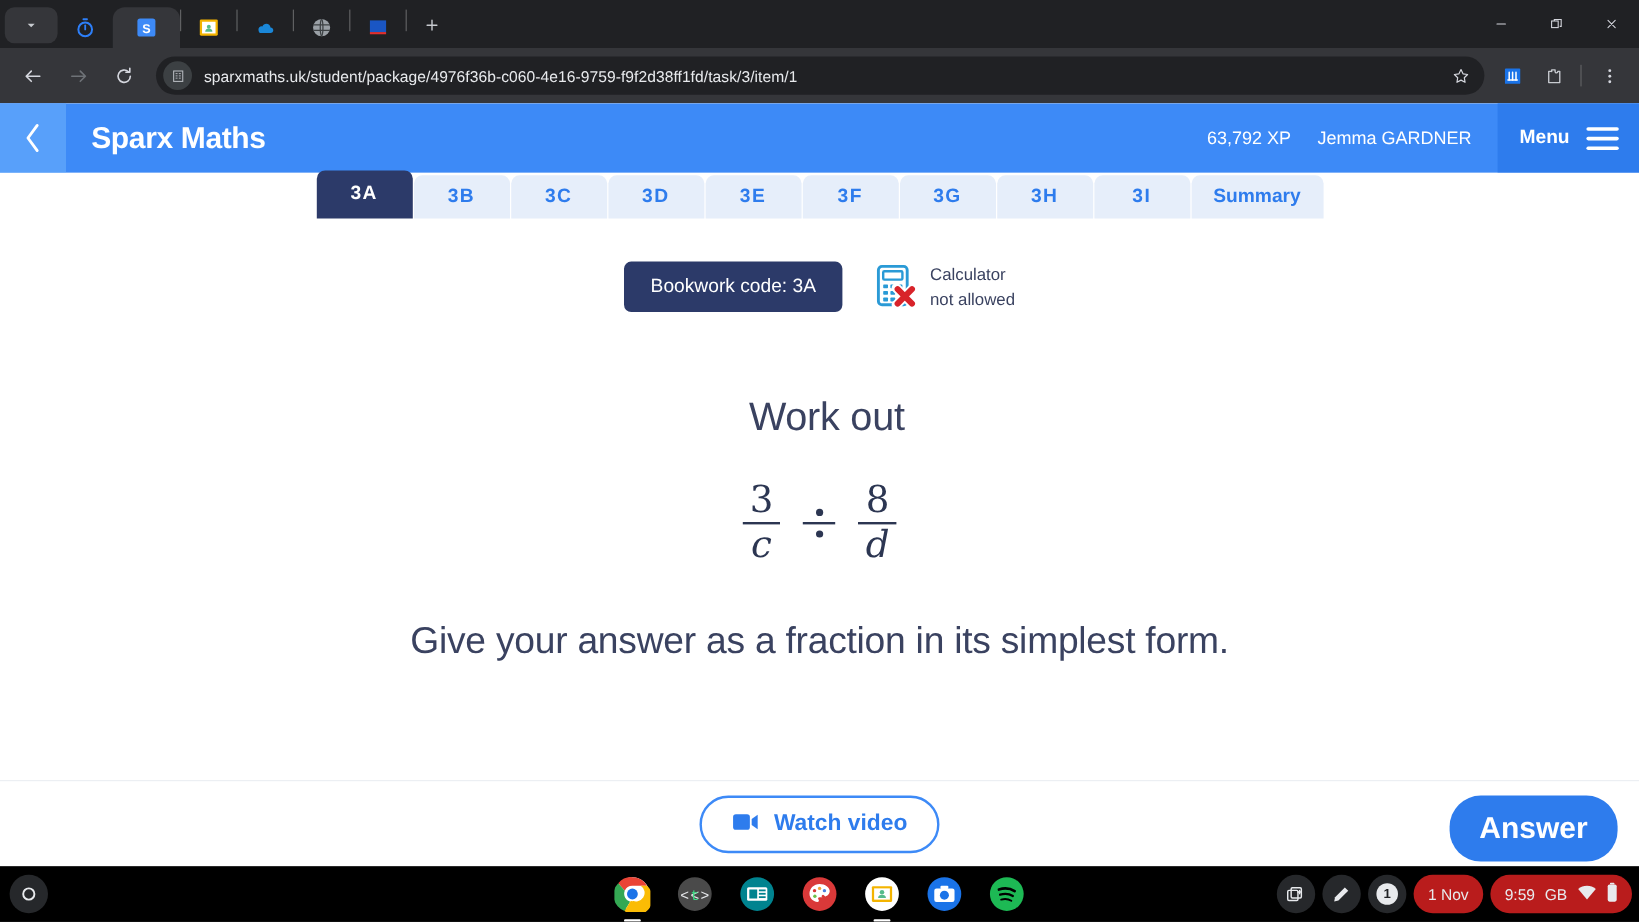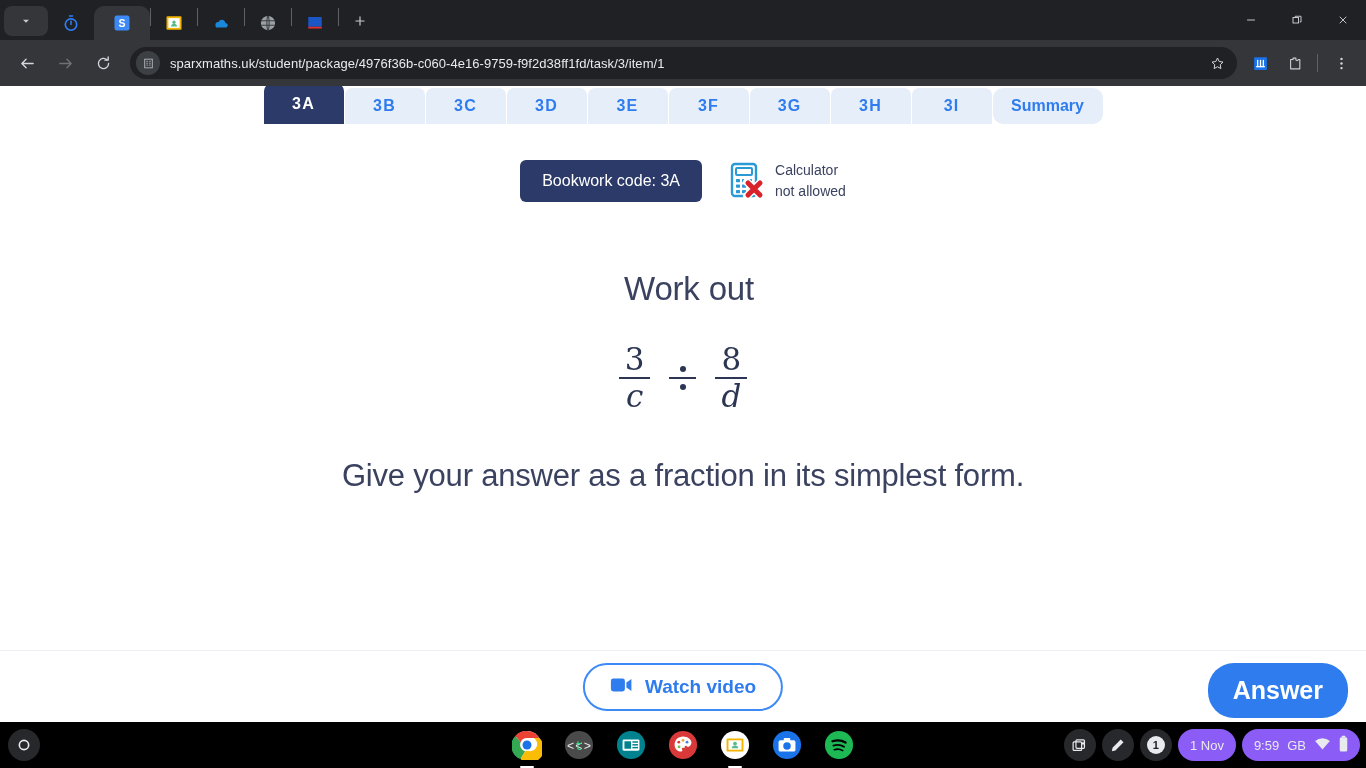--- a/index.html
+++ b/index.html
@@ -214,21 +214,21 @@
     border-radius: 7px 7px 0 0;
     cursor: pointer;
     padding: 0 14px;
   }
   .qtab.active {
     background: #2c3a69;
     color: #ffffff;
     height: 40px;
     border-radius: 7px 7px 0 0;
   }
-  .qtab.summary { letter-spacing: 0; min-width: 110px; border-radius: 10px; }
+  .qtab.summary { letter-spacing: 0; min-width: 110px; }
 
   
   .meta-row {
     display: flex;
     align-items: flex-start;
     justify-content: center;
     gap: 28px;
     margin-top: 36px;
   }
   .bookwork {
@@ -373,21 +373,21 @@
     bottom: -7px; left: 50%; transform: translateX(-50%);
     width: 14px; height: 2px; background: #fff; border-radius: 2px;
   }
   .tray {
     position: absolute; right: 6px;
     display: flex; align-items: center; gap: 6px;
   }
   .tray-btn {
     height: 32px;
     border-radius: 16px;
-    background: #8b5cf6;
+    background: #b91c1c;
     display: flex; align-items: center; justify-content: center;
     padding: 0 12px;
     color: #e8eaed;
     font-size: 13px;
     cursor: pointer;
     gap: 8px;
   }
   .tray-round {
     width: 32px; height: 32px; border-radius: 50%;
     background: #26282b;
@@ -549,20 +549,41 @@
         <circle cx="12" cy="5.5" r="1.7" fill="#d5d7de"></circle>
         <circle cx="12" cy="12" r="1.7" fill="#d5d7de"></circle>
         <circle cx="12" cy="18.5" r="1.7" fill="#d5d7de"></circle>
       </svg>
     </div>
   </div>
 </div>
 
 <div class="viewport">
 
+  <div class="app-header">
+    <div class="hdr-back">
+      <svg viewBox="0 0 24 40">
+        <path d="M17 5L6 20l11 15" fill="none" stroke="#ffffff" stroke-width="3.4" stroke-linecap="round" stroke-linejoin="round"></path>
+      </svg>
+    </div>
+    <div class="hdr-title">Sparx Maths</div>
+
+    <div class="hdr-right">
+      <div class="hdr-xp">63,792 XP</div>
+      <div class="hdr-user">Jemma GARDNER</div>
+      <div class="hdr-menu">
+        <span class="hdr-menu-label">Menu</span>
+        <span class="burger">
+          <span></span>
+            <span></span>
+            <span></span>
+        </span>
+      </div>
+    </div>
+  </div>
 
   <div class="tabs-wrap">
     <div class="tabs-row">
       <div class="qtab active">
           <span>3A</span>
         </div>
       <div class="qtab">
           <span>3B</span>
         </div>
       <div class="qtab">

